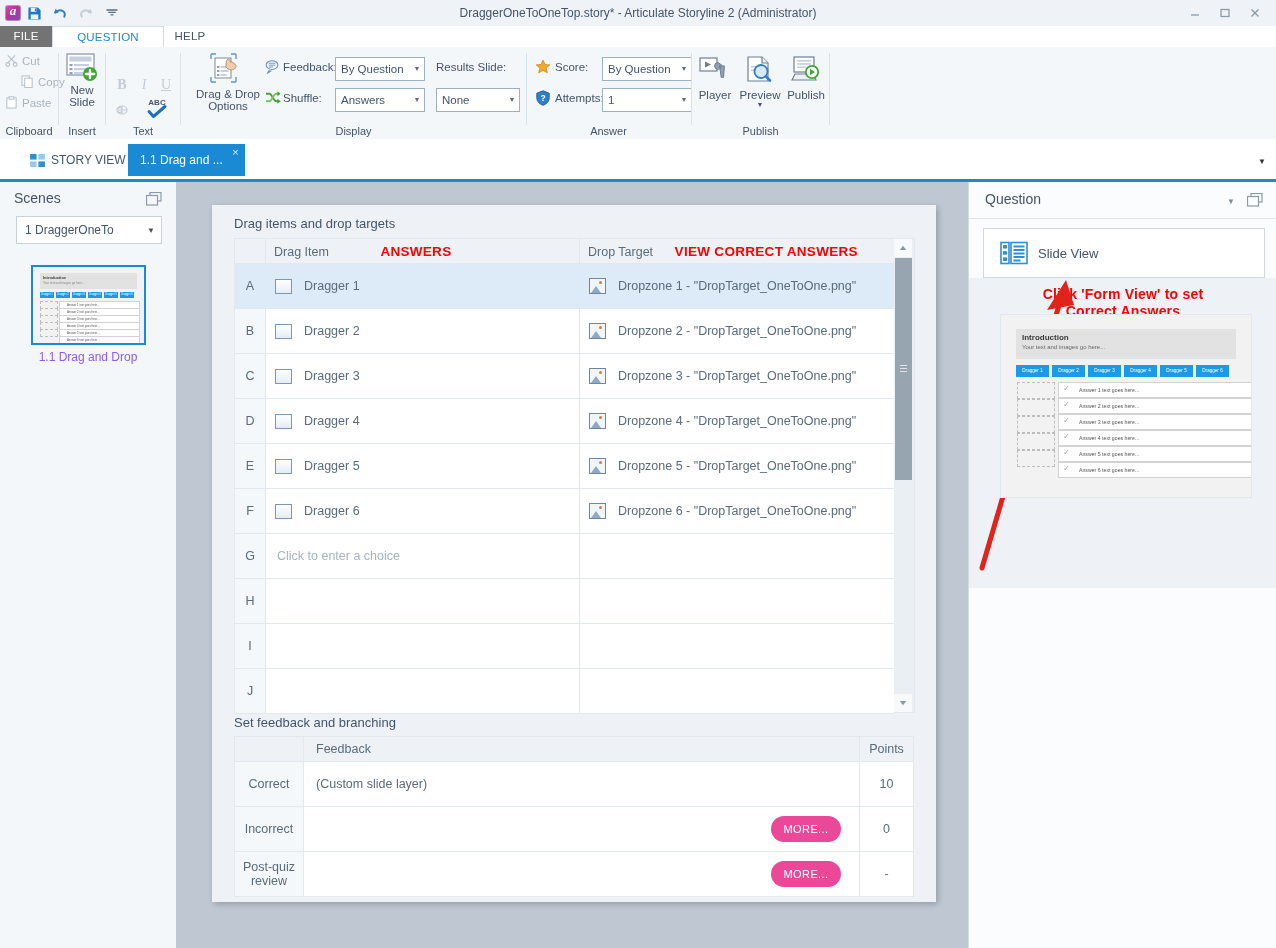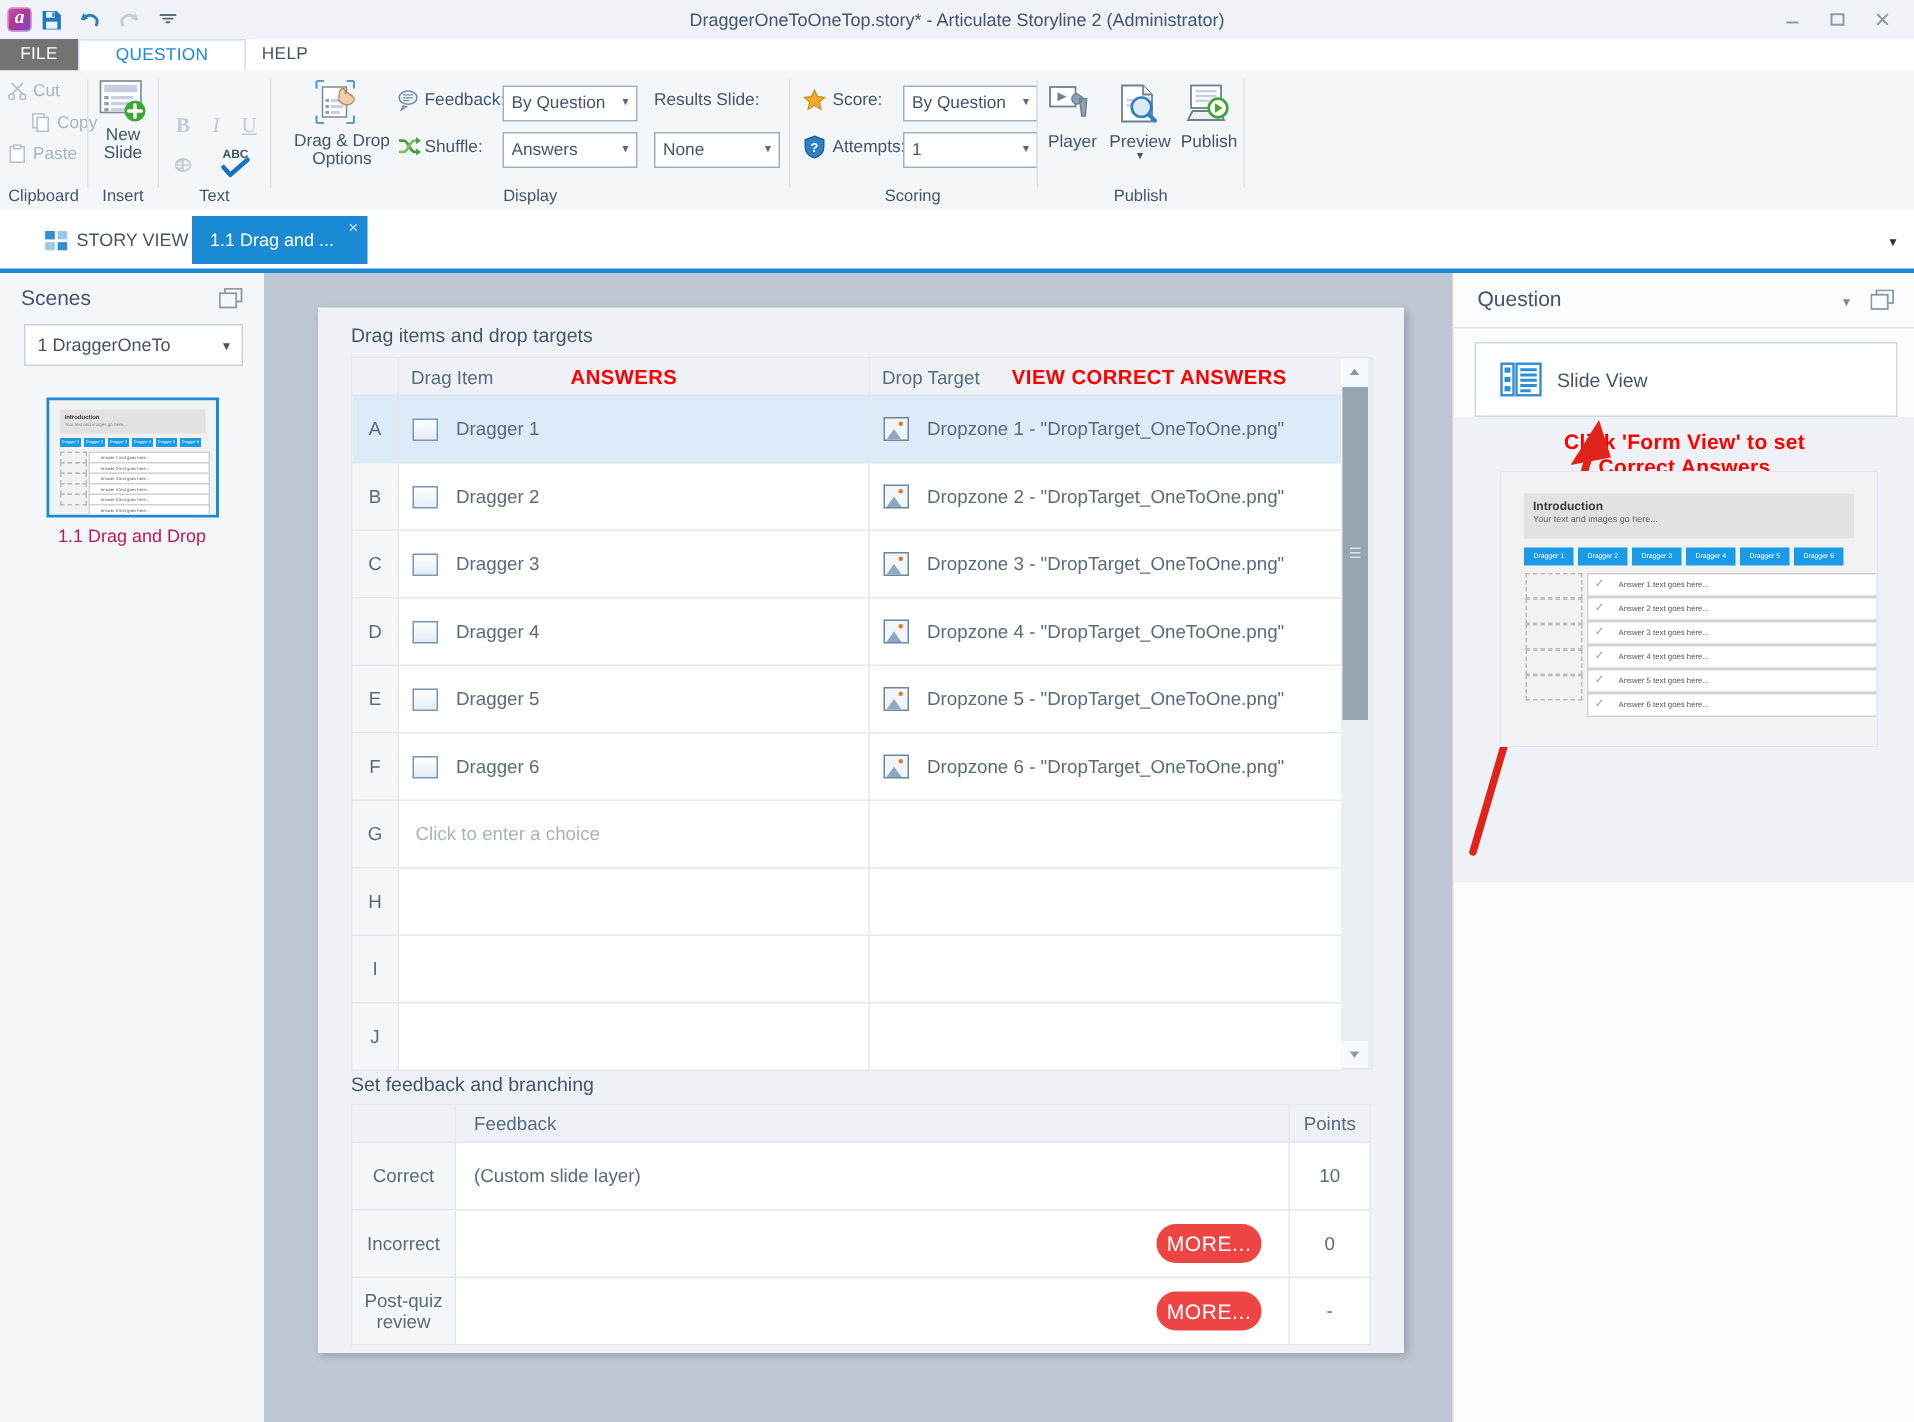--- a/index.html
+++ b/index.html
@@ -68,21 +68,21 @@
   .leftpanel{position:absolute;left:0;top:182px;width:176px;height:766px;background:#f4f7fa;
     border-right:1px solid #d4dce4;}
   .panelhdr{position:absolute;left:14px;top:8px;font-size:14px;color:#44546a;}
   .panelicon{position:absolute;right:14px;top:10px;width:16px;height:14px;cursor:default;}
   .scenesel{position:absolute;left:16px;top:34px;width:144px;height:26px;border:1px solid #c8d2db;
     background:#fff;display:flex;align-items:center;cursor:default;}
   .scenesel span.t{flex:1;padding-left:8px;font-size:12px;color:#44546a;white-space:nowrap;overflow:hidden;}
   .scenesel .arr{width:20px;text-align:center;font-size:8px;color:#44546a;}
   .thumbwrap{position:absolute;left:31px;top:83px;width:111px;height:76px;border:2px solid #1b8ad4;
     background:#fff;padding:0;cursor:default;}
-  .thumblabel{position:absolute;left:0;top:168px;width:176px;text-align:center;font-size:12px;color:#be185d;}
+  .thumblabel{position:absolute;left:0;top:168px;width:176px;text-align:center;font-size:12px;color:#8b5cf6;}
 
   
   .mini{position:relative;width:100%;height:100%;background:#fcfcfc;overflow:hidden;}
   .mini .m-head{position:absolute;background:#e2e2e2;}
   .mini .m-title{position:absolute;font-weight:bold;color:#3a3a3a;overflow:hidden;white-space:nowrap;}
   .mini .m-sub{position:absolute;color:#666;overflow:hidden;white-space:nowrap;}
   .mini .m-chip{position:absolute;background:#1b9ae8;color:#fff;text-align:center;overflow:hidden;white-space:nowrap;}
   .mini .m-zone{position:absolute;border:1px dashed #bdbdbd;}
   .mini .m-ans{position:absolute;background:#fff;border:1px solid #d2d2d2;color:#555;overflow:hidden;white-space:nowrap;}
   .mini .m-tick{position:absolute;color:#9aa;}
@@ -115,22 +115,22 @@
   .vsbtn{position:absolute;left:0;width:18px;height:18px;background:#f7f9fb;display:flex;align-items:center;justify-content:center;}
   .vsthumb{position:absolute;left:1px;width:17px;background:#97a5b1;}
   .vsthumb .grip{position:absolute;left:5px;top:50%;margin-top:-4px;width:7px;height:8px;}
   .vsthumb .grip i{display:block;height:1px;background:#dde3e9;margin-bottom:2px;}
 
   
   .fb-hdr td{background:#eef2f6;height:24px;font-size:11.5px;color:#44546a;}
   .fb-row td{height:44px;}
   .fb-label{width:69px;text-align:center;background:#f5f8fa;color:#44546a;font-size:12.5px;line-height:14px;}
   .fb-points{width:54px;text-align:center;color:#44546a;font-size:12.5px;}
-  .morebtn{position:absolute;width:70px;height:26px;border-radius:13px;background:#ef4444;
-    color:#fff;font-size:14px;letter-spacing:.4px;display:flex;align-items:center;justify-content:center;cursor:default;}
+  .morebtn{position:absolute;width:70px;height:26px;border-radius:13px;background:#ec4899;
+    color:#fff;font-size:11px;letter-spacing:.4px;display:flex;align-items:center;justify-content:center;cursor:default;}
 
   
   .rightpanel{position:absolute;left:968px;top:182px;width:308px;height:766px;background:#fafcfd;
     border-left:1px solid #d4dce4;}
   .rp-hdrbar{position:absolute;left:0;top:0;width:308px;height:36px;background:#fafcfd;border-bottom:1px solid #dfe6ec;}
   .rp-title{position:absolute;left:16px;top:9px;font-size:14px;color:#44546a;}
   .rp-chev{position:absolute;right:42px;top:15px;font-size:8px;color:#7d8c9a;cursor:default;}
   .rp-pin{position:absolute;right:14px;top:11px;width:16px;height:14px;cursor:default;}
 
   .viewtoggle{position:absolute;left:14px;top:46px;width:280px;height:48px;border:1px solid #cfd9e2;background:#fff;display:flex;}
@@ -352,21 +352,21 @@
         <svg width="16" height="16" viewBox="0 0 16 16">
             <path d="M8 .8l6.2 2.4v4.6c0 4-3 6.5-6.2 7.4C4.8 14.3 1.8 11.8 1.8 7.8V3.2z" fill="#2f7fc4" stroke="#1c5e97" stroke-width=".9"></path>
             <text x="8" y="11" font-size="8.5" font-family="Liberation Sans, sans-serif" font-weight="bold" fill="#fff" text-anchor="middle">?</text>
           </svg>
       </div>
       <div class="fieldlabel" style="left:28px;top:45px;">Attempts:</div>
       <div class="combo" style="left:75px;top:41px;width:88px;">
         <span class="val">1</span>
         <span class="arr">▼</span>
       </div>
-      <div class="grplabel">Scoring</div>
+      <div class="grplabel">Answer</div>
     </div>
     <div class="grpsep" style="left:691px;"></div>
 
     <div class="grp" style="left:692px;width:137px;">
       <div class="bigbtn" style="left:2px;top:8px;width:42px;">
         <svg width="34" height="30" viewBox="0 0 34 30">
           <rect x="2" y="3" width="17" height="13" fill="#fff" stroke="#6f8094" stroke-width="1.2"></rect>
           <path d="M7 6.5l6 3-6 3z" fill="#6f8094"></path>
           <path d="M20 7.5a3.4 3.4 0 1 0 3.4 3.4l-1.8 0 1.6 11.5h2.4l.8-11.5h-1.6z" fill="#8fa0b4" stroke="#6f8094" stroke-width="1"></path>
         </svg>

